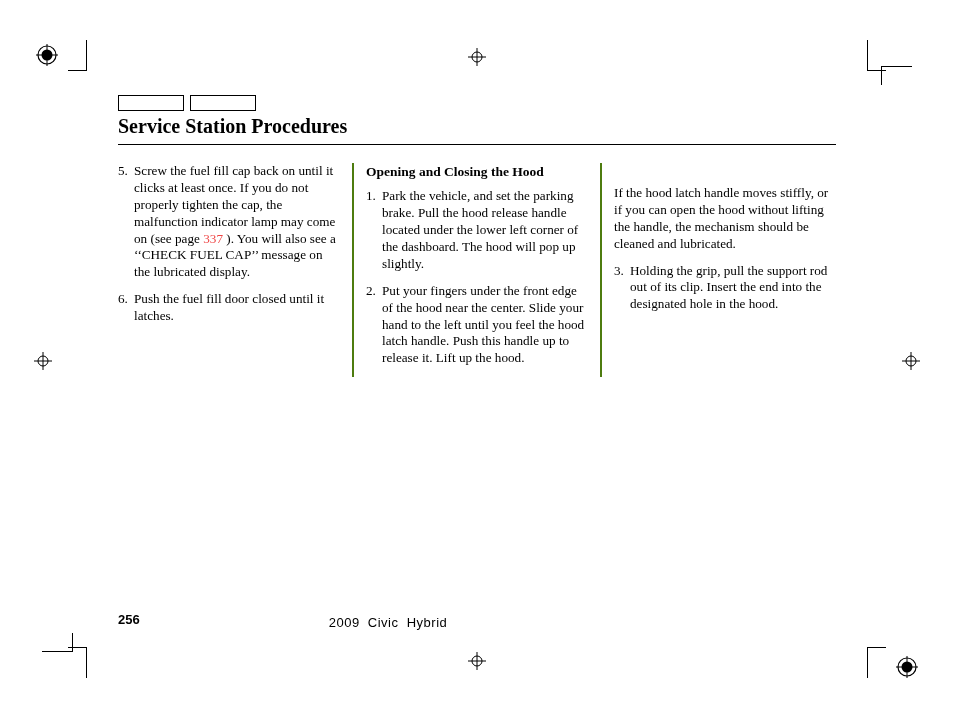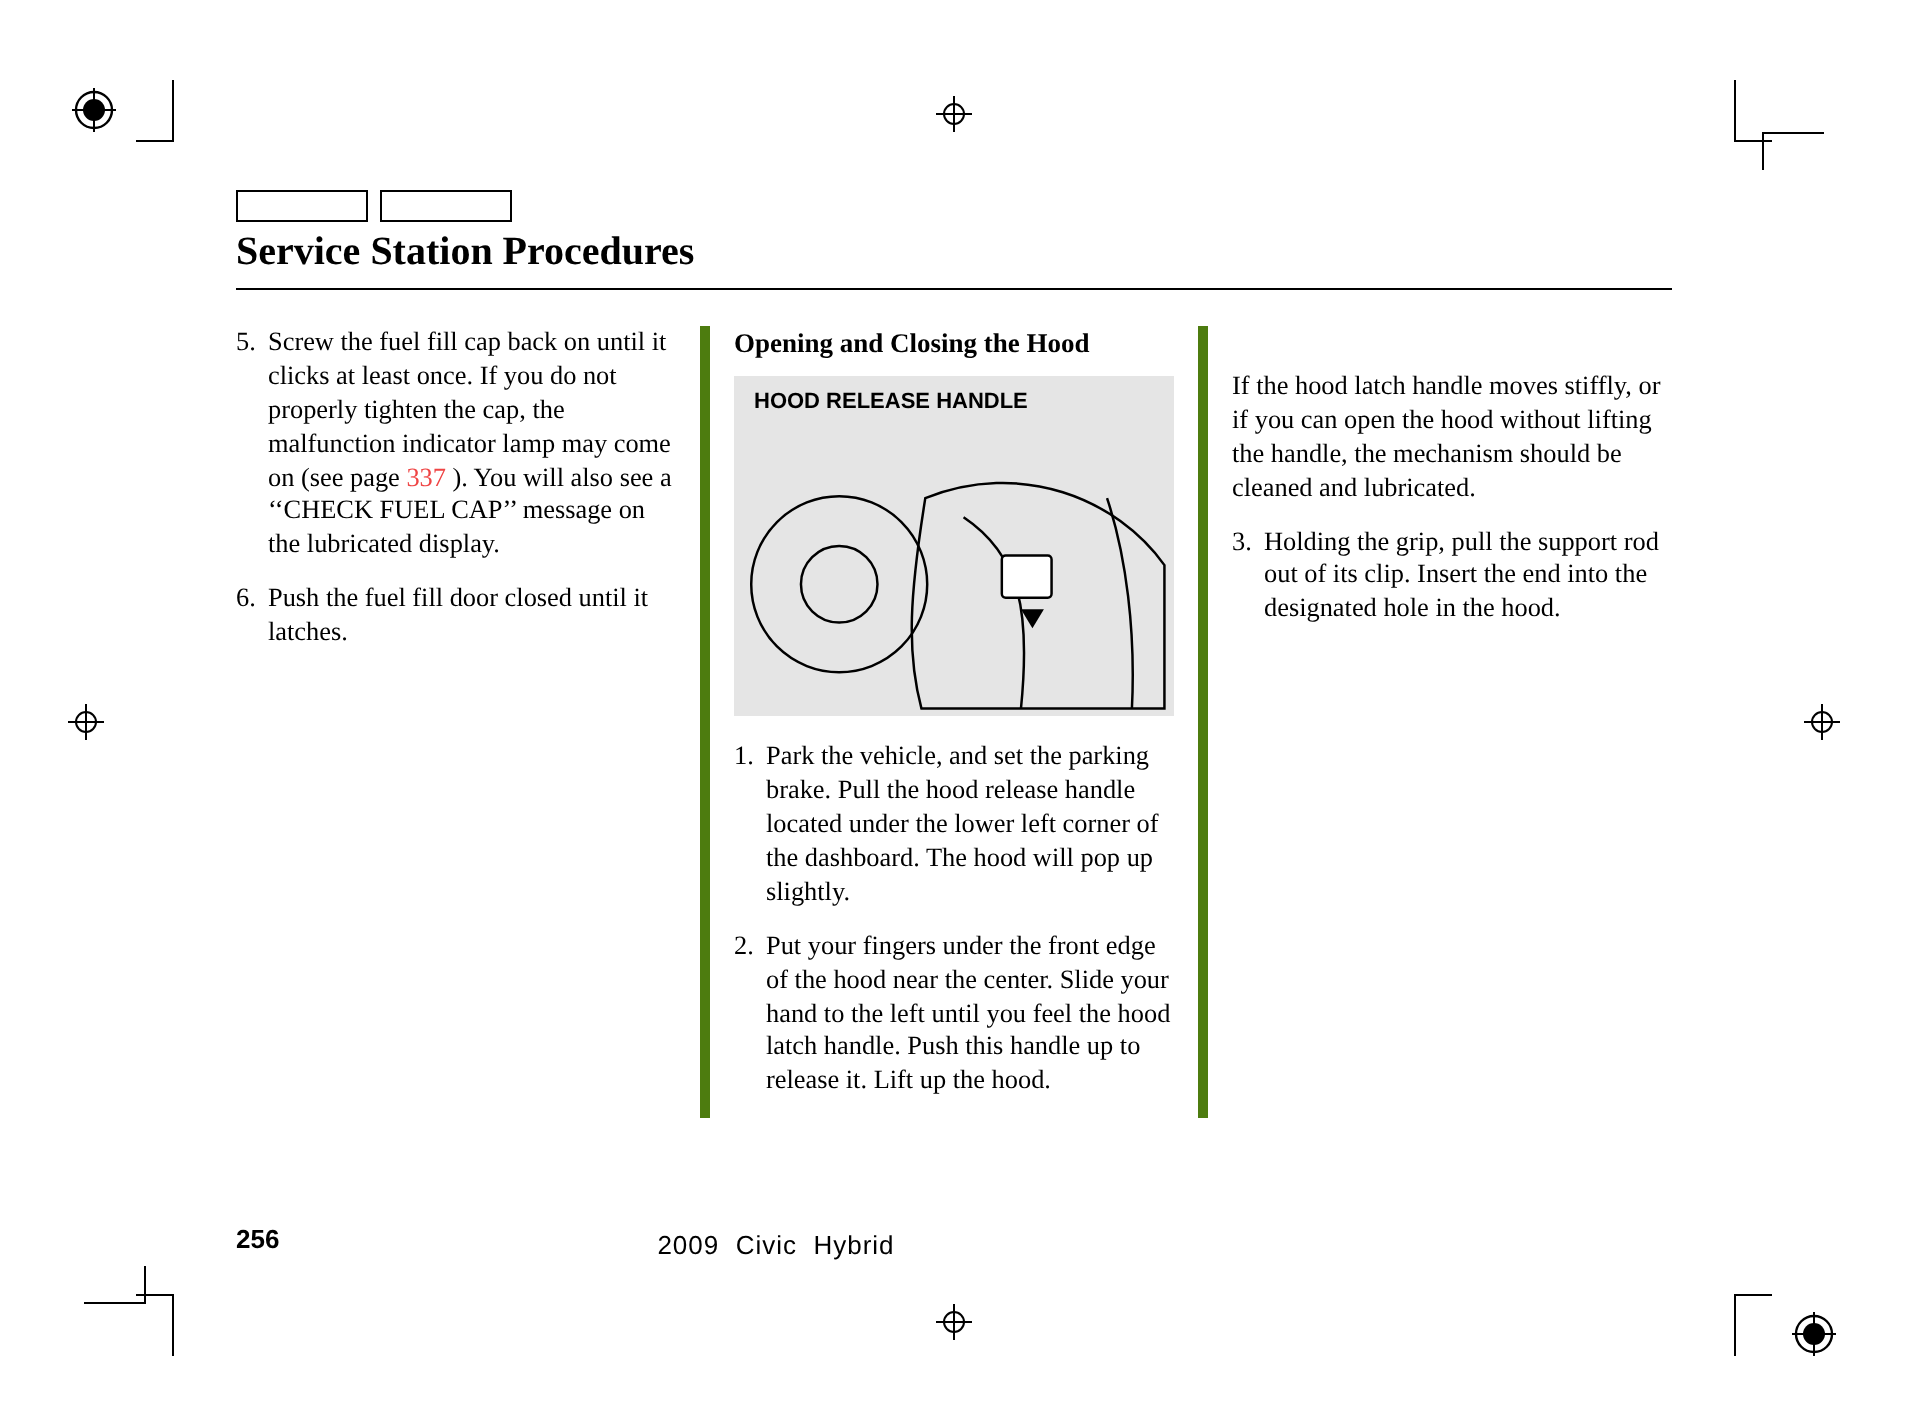--- a/index.html
+++ b/index.html
@@ -7,21 +7,21 @@
   .reg-circle{width:22px;height:22px}
   .reg-cross{width:18px;height:18px}
   .crop-mark{position:absolute;border-color:#000}
   .page{position:absolute;left:118px;top:95px;width:718px;height:530px}
   .head-rule-row{display:flex;align-items:flex-end;gap:6px;margin-bottom:4px}
   .head-box{border:1px solid #000;height:14px;width:64px}
   .title{font-family:Georgia,serif;font-weight:bold;font-size:20px;margin:2px 0 0 0}
   .title-rule{border:none;border-top:1.6px solid #000;margin:6px 0 18px 0}
   .cols{display:flex;gap:24px}
   .col{flex:1;min-width:0;font-size:13.2px;line-height:1.28;display:flex;flex-direction:column}
-  .col-divider{border-left:5px solid #4d7c0f;margin-left:-12px;padding-left:12px}
+  .col-divider{border-left:2px solid #4d7c0f;margin-left:-12px;padding-left:12px}
   .num-item{display:flex;margin:0 0 10px 0}
   .num-item .n{flex:0 0 16px}
   .num-item .t{flex:1}
   .link{color:#ef4444}
   .sub-head{font-family:Georgia,serif;font-weight:bold;font-size:13.5px;margin:0 0 8px 0}
   .fig{background:#e5e5e5;border:none;height:170px;position:relative;margin:0 0 12px 0}
   .fig-label{position:absolute;font-family:Arial,Helvetica,sans-serif;font-weight:bold;font-size:11px}
   .fig svg{position:absolute;left:0;top:0}
   .para{margin:0 0 10px 0}
   .footer-num{position:absolute;left:118px;top:612px;font-family:Arial,Helvetica,sans-serif;font-weight:bold;font-size:13px}
@@ -93,34 +93,20 @@
       </div>
       <div class="num-item">
         <div class="n">6.</div>
         <div class="t">Push the fuel fill door closed until it latches.</div>
       </div>
     </div>
 
     <div class="col col-divider">
       <div class="sub-head">Opening and Closing the Hood</div>
 
-      <div class="fig">
-        <div class="fig-label" style="left:10px;top:6px">HOOD RELEASE HANDLE</div>
-        <svg viewBox="0 0 230 170" width="100%" height="100%">
-          <g fill="none" stroke="#000" stroke-width="1.3">
-            <ellipse cx="55" cy="105" rx="46" ry="46"></ellipse>
-            <ellipse cx="55" cy="105" rx="20" ry="20"></ellipse>
-            <path d="M100 60 C150 40 200 60 225 95 L225 170 L98 170 C90 140 92 110 100 60 Z"></path>
-            <path d="M120 70 C150 90 155 120 150 170"></path>
-            <rect x="140" y="90" width="26" height="22" rx="2" fill="#fff"></rect>
-            <path d="M150 118 l6 10 l6 -10" fill="#000" stroke="none"></path>
-            <path d="M195 60 C205 90 210 130 208 170"></path>
-          </g>
-        </svg>
-      </div>
 
       <div class="num-item">
         <div class="n">1.</div>
         <div class="t">Park the vehicle, and set the parking brake. Pull the hood release handle located under the lower left corner of the dashboard. The hood will pop up slightly.</div>
       </div>
       <div class="num-item">
         <div class="n">2.</div>
         <div class="t">Put your fingers under the front edge of the hood near the center. Slide your hand to the left until you feel the hood latch handle. Push this handle up to release it. Lift up the hood.</div>
       </div>
     </div>

